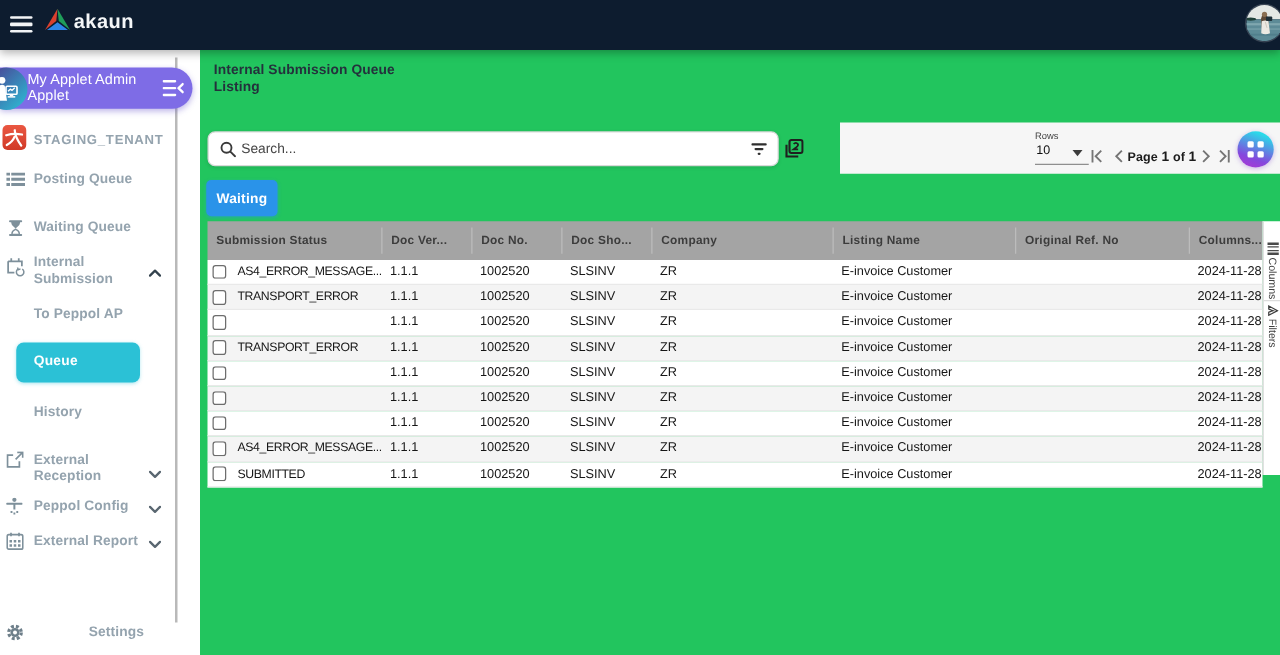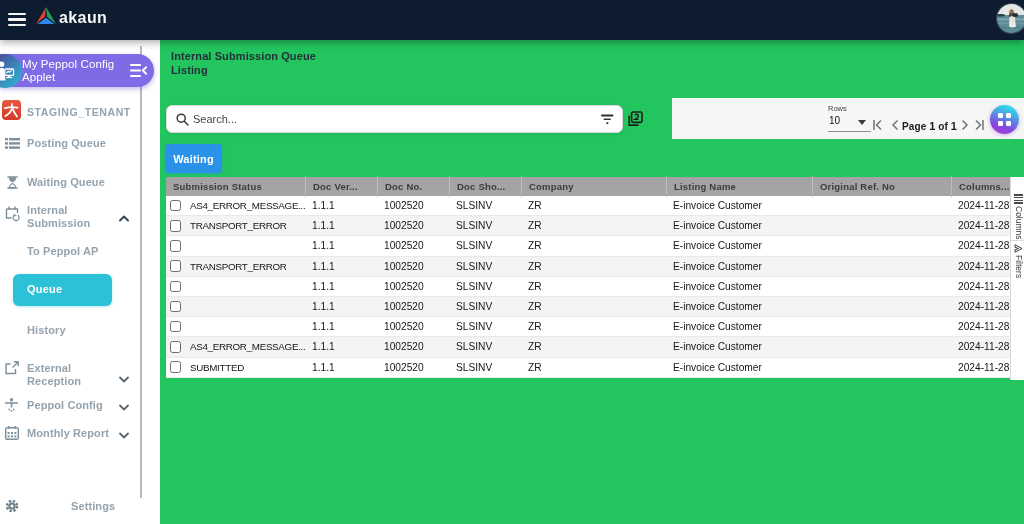--- a/index.html
+++ b/index.html
@@ -82,21 +82,21 @@
   #gridfab .grid { display:grid; grid-template-columns:5.5px 5.5px; grid-gap:2.5px; }
   #gridfab .grid i { width:5.5px; height:5.5px; background:#fff; border-radius:1.2px; }
 
   #submit-btn { left:5px; top:104px; width:57px; height:29px; background:#2a93e9;
     border:none; border-radius:4px; color:#fff; font-size:11px; font-weight:bold;
     letter-spacing:.2px; box-shadow:0 1px 3px rgba(42,147,233,.45); cursor:pointer;
     font-family:"Liberation Sans", sans-serif; }
 
   
   #table { left:6px; top:137px; width:844px; }
-  #thead { display:flex; height:19px; background:#a4a4a4; align-items:center; }
+  #thead { display:flex; height:31px; background:#a4a4a4; align-items:center; }
   #thead .th { font-size:9.5px; font-weight:bold; color:#3c3c3c; padding-left:7px;
     letter-spacing:.2px; white-space:nowrap; overflow:hidden; height:21px;
     line-height:21px; }
   #thead .th + .th { border-left:1px solid #bcbcbc; }
   #tbody .tr { display:flex; height:20.2px; align-items:center;
     border-bottom:1px solid #e9e9e9; background:#fff; }
   #tbody .tr:nth-child(even) { background:#f4f4f4; }
   #tbody .td { font-size:10.2px; color:#161616; padding-left:7px; white-space:nowrap;
     overflow:hidden; }
   #tbody .td.c0 { padding-left:3.5px; display:flex; align-items:center; }
@@ -157,21 +157,21 @@
       <div id="applet-avatar" class="abs">
         <svg width="22" height="21" viewBox="0 0 22 21">
           <circle cx="7.6" cy="4.2" r="2.7" fill="#fff"></circle>
           <path d="M3.6 20.5 L5.4 8.6 q2.2-1.7 4.4 0 L11.6 20.5 z" fill="#fff"></path>
           <rect x="10.8" y="9" width="8.8" height="6.4" rx="0.9" fill="none" stroke="#fff" stroke-width="1.3"></rect>
           <path d="M12.4 13 l1.9-1.7 1.3 1 2.2-2.1" stroke="#fff" stroke-width="1.1" fill="none"></path>
           <rect x="13.8" y="15.6" width="2.8" height="1.3" fill="#fff"></rect>
           <rect x="12.2" y="16.9" width="6" height="1.2" fill="#fff"></rect>
         </svg>
       </div>
-      <div id="applet-title" class="abs">My Peppol Config Applet</div>
+      <div id="applet-title" class="abs">My Applet Admin Applet</div>
       <svg id="applet-collapse" class="abs" width="17" height="15" viewBox="0 0 17 15">
         <rect x="0" y="1" width="11" height="1.9" rx="0.9" fill="#fff"></rect>
         <rect x="0" y="6.5" width="11" height="1.9" rx="0.9" fill="#fff"></rect>
         <rect x="0" y="12" width="11" height="1.9" rx="0.9" fill="#fff"></rect>
         <path d="M16.2 4.3 L12.8 7.5 L16.2 10.7" stroke="#fff" stroke-width="1.9" fill="none" stroke-linecap="round" stroke-linejoin="round"></path>
       </svg>
     </div>
 
     <div id="tenant-icon" class="abs">
       <svg width="15" height="15" viewBox="0 0 15 15">
@@ -241,21 +241,21 @@
     <svg class="abs side-icon" style="left:5px; top:386px;" width="14" height="14" viewBox="0 0 14 14">
       <rect x="0.7" y="1.7" width="12.6" height="11.6" rx="1.4" fill="none" stroke="currentColor" stroke-width="1.4"></rect>
       <path d="M3.8 0 v3 M10.2 0 v3" stroke="currentColor" stroke-width="1.4"></path>
       <rect x="2.6" y="6" width="2" height="2" fill="currentColor"></rect>
         <rect x="6" y="6" width="2" height="2" fill="currentColor"></rect>
       <rect x="9.4" y="6" width="2" height="2" fill="currentColor"></rect>
         <rect x="2.6" y="9.4" width="2" height="2" fill="currentColor"></rect>
       <rect x="6" y="9.4" width="2" height="2" fill="currentColor"></rect>
         <rect x="9.4" y="9.4" width="2" height="2" fill="currentColor"></rect>
     </svg>
-    <div class="abs side-label" style="left:27px; top:387px;">Monthly Report</div>
+    <div class="abs side-label" style="left:27px; top:387px;">External Report</div>
     <svg class="abs chev-down" style="left:119px; top:392px;" width="10" height="7" viewBox="0 0 10 7">
       <path d="M1 1.5 L5 5.5 L9 1.5" stroke="currentColor" stroke-width="1.8" fill="none" stroke-linecap="round" stroke-linejoin="round"></path>
     </svg>
 
     <svg class="abs" style="left:5px; top:459px; color:#6e7f8a;" width="14" height="14" viewBox="0 0 14 14">
       <circle cx="7" cy="7" r="5" fill="none" stroke="currentColor" stroke-width="2.6" stroke-dasharray="2.3 1.65"></circle>
       <circle cx="7" cy="7" r="3.6" fill="currentColor"></circle>
       <circle cx="7" cy="7" r="1.6" fill="#fff"></circle>
     </svg>
     <div class="abs side-label" style="left:27px; top:460px;margin-left:44px;">Settings</div>

